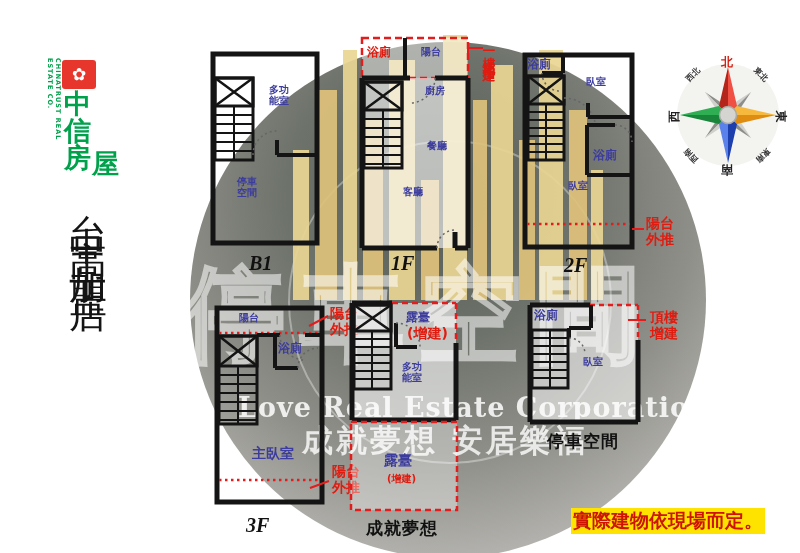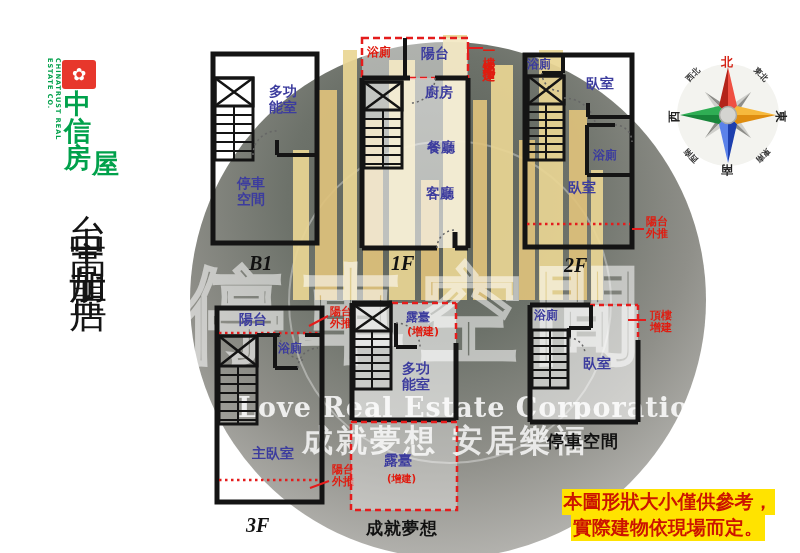--- a/index.html
+++ b/index.html
@@ -46,24 +46,24 @@
   .logo-char{position:absolute;color:#00a14b;font-weight:bold;font-size:27px;line-height:1;}
   .store-name{
     position:absolute;left:62px;top:184px;height:366px;
     writing-mode:vertical-rl;font-size:38px;letter-spacing:13px;color:#141414;
     font-family:"DejaVu Serif","Liberation Serif",serif;
   }
   
   .plan{position:absolute;}
   .plan svg{position:absolute;left:0;top:0;}
   .lbl{position:absolute;white-space:nowrap;line-height:1.12;}
-  .room{color:#3c3c9e;font-weight:bold;font-size:14px;}
+  .room{color:#3c3c9e;font-weight:bold;font-size:10px;}
   .room-sm{color:#3c3c9e;font-weight:bold;font-size:12px;}
   .red-lbl{color:#e01c10;font-weight:bold;font-size:12px;}
-  .red-note{color:#e01c10;font-weight:bold;font-size:11px;}
+  .red-note{color:#e01c10;font-weight:bold;font-size:14px;}
   .wrap2{white-space:normal;width:2.25em;text-align:left;word-break:break-all;}
   .floor-label{
     color:#111;font-weight:bold;font-style:italic;font-size:20px;
     font-family:Liberation Serif, serif;
   }
   .floor-label-cjk{color:#111;font-weight:bold;font-size:17px;font-style:normal;letter-spacing:1px;}
   .vnote{
     writing-mode:vertical-rl;color:#e01c10;font-weight:bold;font-size:12.5px;letter-spacing:3px;
   }
   
@@ -143,21 +143,21 @@
     <rect x="9" y="52" width="38" height="86" class="wall" stroke-width="3"></rect>
     <rect x="9" y="52" width="38" height="28" class="wall" stroke-width="3"></rect>
     <path d="M9,52 L47,80 M47,52 L9,80" class="wall" stroke-width="2.5"></path>
     <path d="M9,89h38 M9,98h38 M9,107h38 M9,116h38 M9,125h38 M9,134h38 M28,80V138" class="wall" stroke-width="2"></path>
     <path d="M113,12 V24 M113,18 H128" stroke="#e41c1c" stroke-width="2" fill="none"></path>
   </svg>
   <span class="lbl red-lbl" style="left:12px;top:16px">浴廁</span>
   <span class="lbl room" style="left:66px;top:16px">陽台</span>
   <span class="lbl room" style="left:70px;top:55px">廚房</span>
   <span class="lbl room" style="left:72px;top:110px">餐廳</span>
-  <span class="lbl room" style="left:71px;top:156px">客廳</span>
+  <span class="lbl room" style="left:48px;top:156px">客廳</span>
   <span class="lbl floor-label" style="left:36px;top:222px">1F</span>
   <span class="lbl vnote" style="left:127px;top:14px;height:110px">一樓空地增建</span>
 </div>
 
 <div class="plan" style="left:518px;top:48px;width:165px;height:235px">
   <svg width="165" height="235">
     <rect x="7" y="7" width="107" height="192" class="wall" stroke-width="5" fill="rgba(255,255,255,0.6)"></rect>
     <path d="M45,7 V25 M45,25 H24" class="wall" stroke-width="4"></path>
     <path d="M24,25 A18,18 0 0 0 42,43" stroke="#666" stroke-width="1.5" fill="none" stroke-dasharray="2,3"></path>
     <rect x="10" y="28" width="36" height="84" class="wall" stroke-width="3"></rect>
@@ -267,15 +267,15 @@
   <span class="cp-lbl" style="left:49px;top:103px;transform:rotate(180deg)">南</span>
   <span class="cp-lbl" style="left:102px;top:50px;transform:rotate(90deg)">東</span>
   <span class="cp-lbl" style="left:-4px;top:50px;transform:rotate(-90deg)">西</span>
   <span class="cp-lbl-sm" style="left:81px;top:11px;transform:rotate(45deg)">東北</span>
   <span class="cp-lbl-sm" style="left:13px;top:11px;transform:rotate(-45deg)">西北</span>
   <span class="cp-lbl-sm" style="left:83px;top:92px;transform:rotate(135deg)">東南</span>
   <span class="cp-lbl-sm" style="left:11px;top:92px;transform:rotate(-135deg)">西南</span>
 </div>
 
 <div class="disclaimer">
-  <span>本圖形狀大小僅供參考，</span><br>
+  <br>
   <span>實際建物依現場而定。</span>
 </div>
 
 </body></html>

